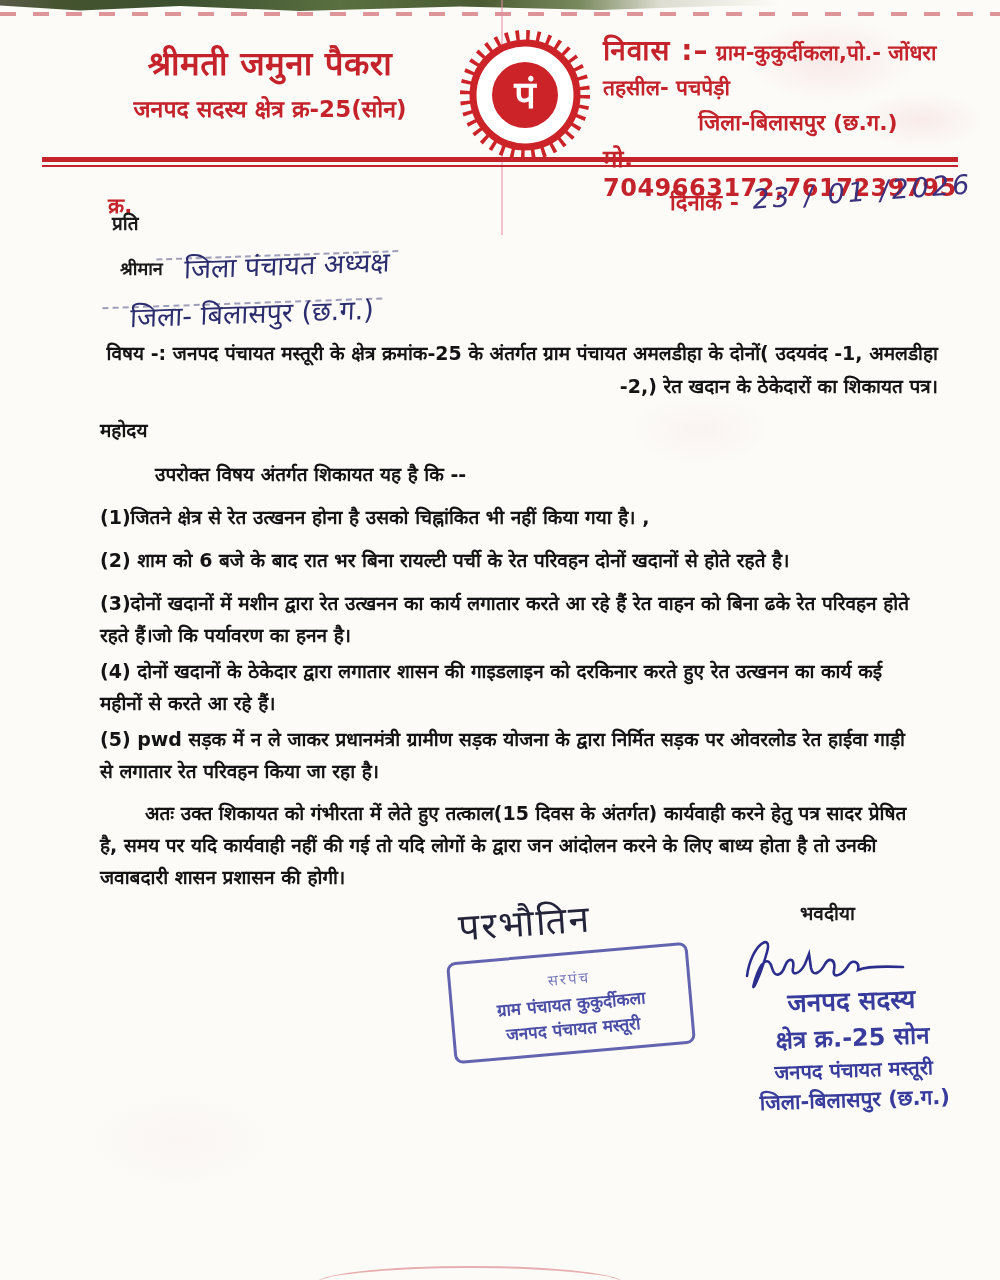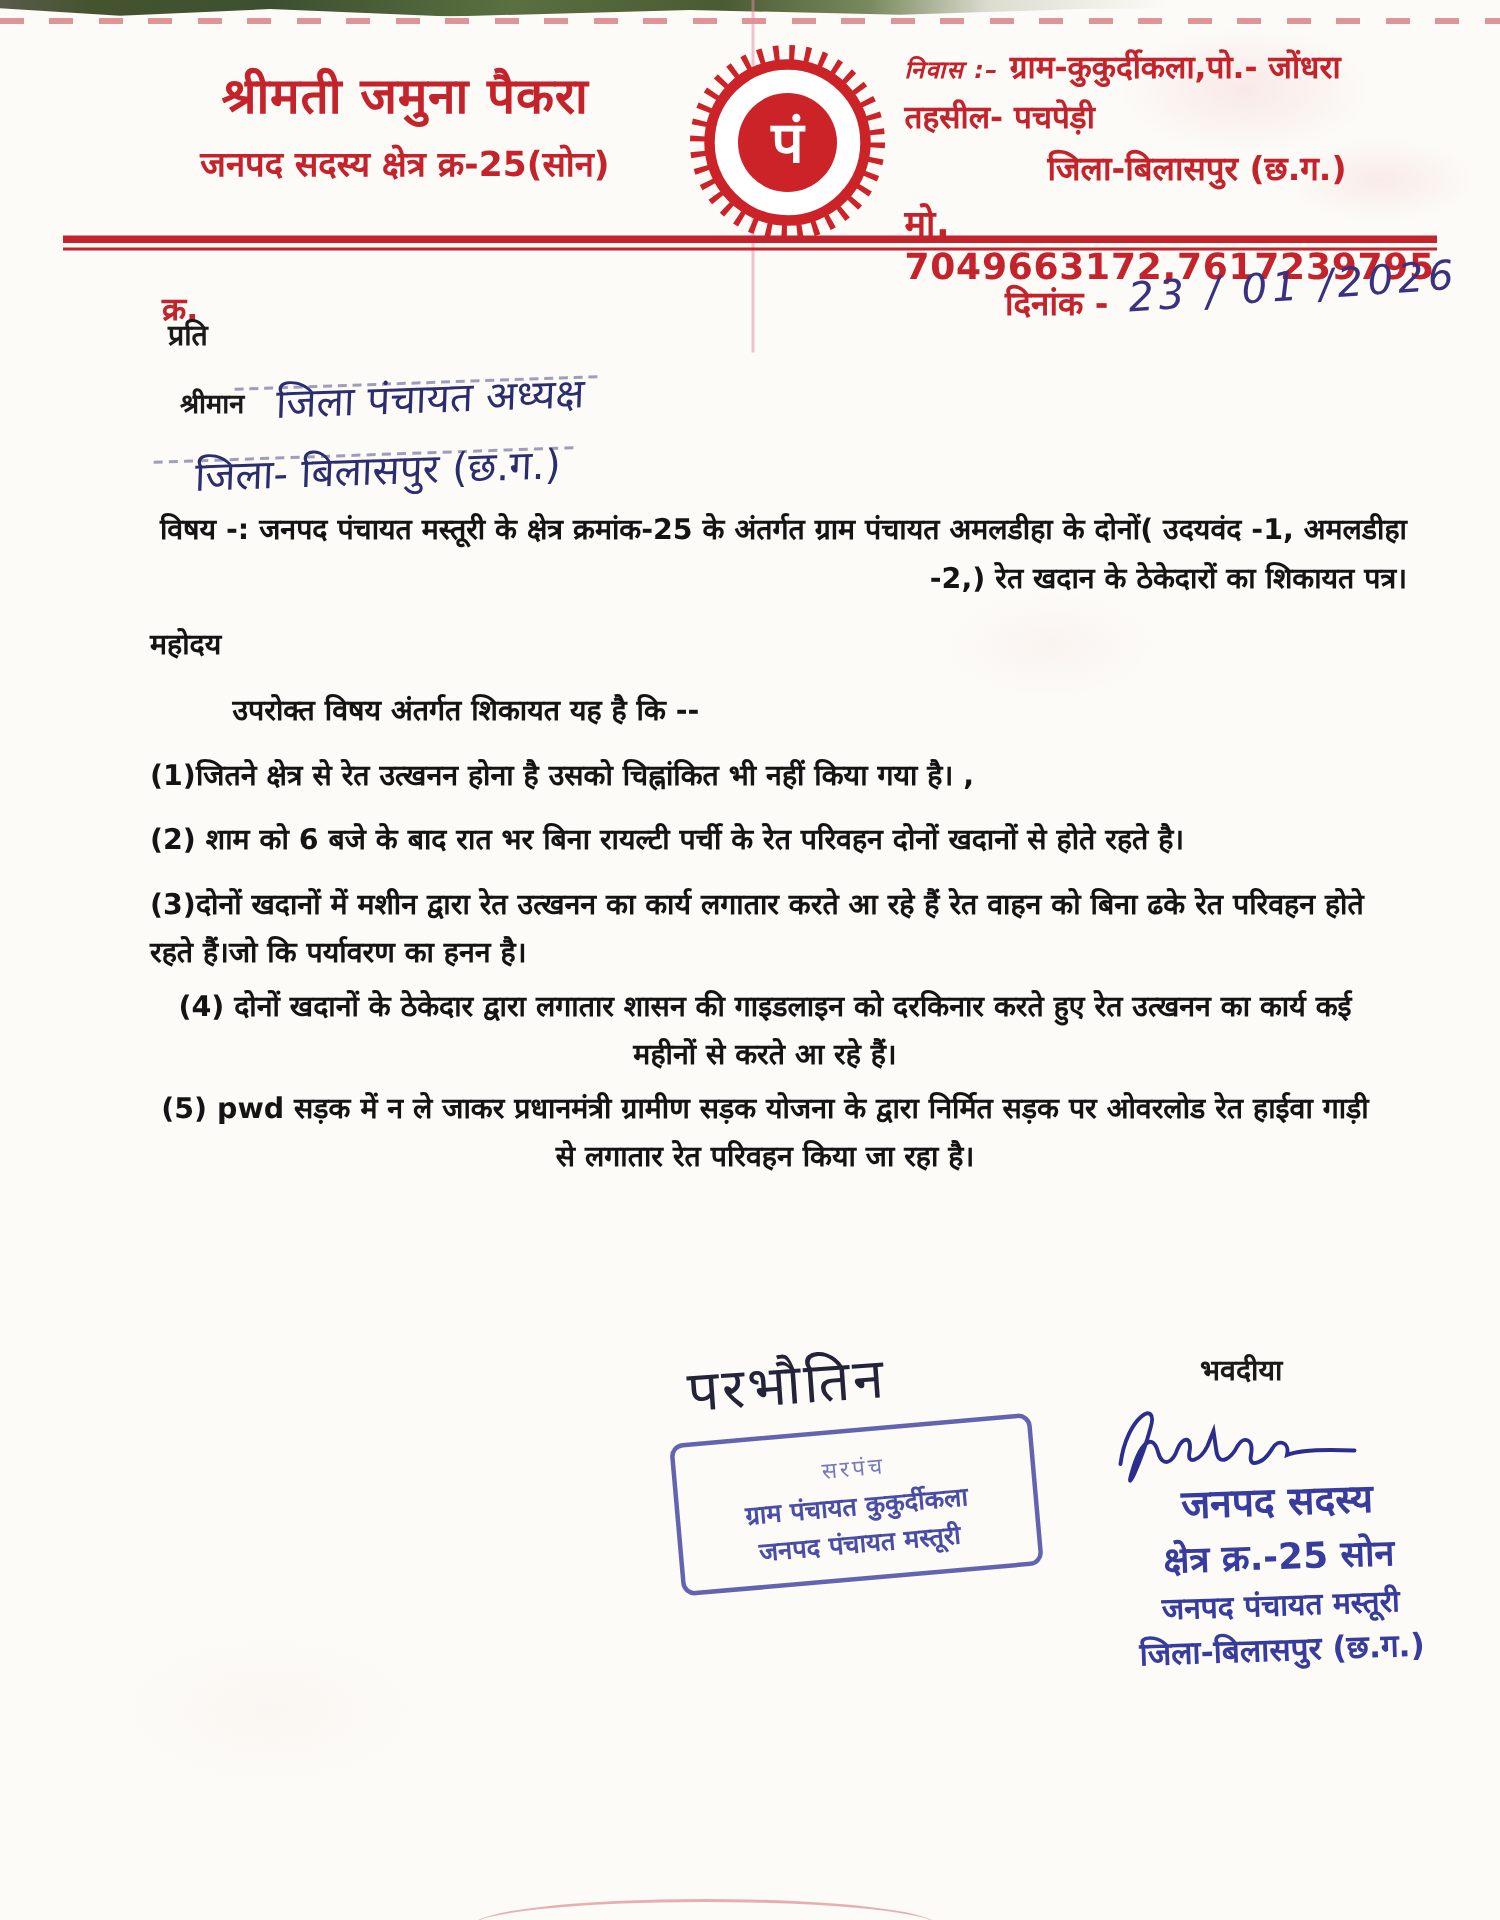--- a/index.html
+++ b/index.html
@@ -22,21 +22,21 @@
   .crease{left:501px;top:0;width:2px;height:235px;background:#e58aa4;opacity:.5;}
   .bottom-arc{left:315px;top:1266px;width:310px;height:16px;border-top:2px solid rgba(205,80,85,.45);border-radius:50% 50% 0 0/100% 100% 0 0;}
 
   
   .hdr-left{left:80px;top:40px;width:380px;text-align:center;color:#c4232b;font-weight:700;}
   .hdr-left .l1{font-size:33px;letter-spacing:.5px;text-align:center;}
   .hdr-left .l2{font-size:23px;margin-top:7px;}
   .hdr-left .l3{font-size:23px;margin-top:7px;}
   .hdr-right{left:603px;top:30px;width:390px;color:#c4232b;font-weight:700;}
   .hdr-right .l1{font-size:21px;text-align:left;}
-  .hdr-right .l1 .niwas{font-style:italic;font-size:16px;letter-spacing:1px;}
+  .hdr-right .l1 .niwas{font-size:28px;letter-spacing:1px;}
   .hdr-right .l2{font-size:21px;text-align:left;margin-top:5px;}
   .hdr-right .l3{font-size:22px;text-align:center;margin-top:5px;}
   .hdr-right .l4{font-size:24px;text-align:left;margin-top:5px;letter-spacing:.5px;}
   .seal{left:455px;top:25px;width:140px;height:140px;}
   .rule{top:157px;left:42px;width:916px;border-top:5px solid #c4232b;}
   .rule::after{content:"";display:block;margin-top:3px;border-top:2px solid #c4232b;}
 
   
   .refno{left:108px;top:191px;color:#c4232b;font-size:21px;font-weight:700;}
   .prati{left:112px;top:210px;color:#1a1a1a;font-size:19px;font-weight:600;}
@@ -51,21 +51,21 @@
   .hand::before{content:"";position:absolute;left:-28px;right:-8px;top:8px;
     border-top:2px dashed rgba(44,45,110,.45);}
   .hand1{left:184px;top:246px;}
   .hand2{left:130px;top:294px;}
 
   
   .subject{left:100px;top:337px;width:838px;color:#141414;font-size:19px;font-weight:700;line-height:33px;text-align:right;}
   .body-txt{left:100px;top:414px;width:820px;color:#141414;font-size:19px;font-weight:700;line-height:32px;}
   .intro{margin-top:12px;text-indent:55px;}
   .point{margin-top:11px;}
-  .point:nth-child(n+4){margin-top:4px;text-align:center;}
+  .point:nth-child(n+4){margin-top:4px;}
   .closing{margin-top:10px;text-indent:45px;}
 
   
   .hand-name{left:458px;top:896px;color:#23233a;font-size:37px;font-weight:500;
     transform:rotate(-4deg);letter-spacing:2px;}
   .stamp-left{left:450px;top:952px;width:220px;padding:13px 8px 11px;text-align:center;
     color:rgba(59,63,158,.92);border:3px solid rgba(59,63,158,.8);border-radius:9px;
     transform:rotate(-5deg);}
   .stamp-left .s1{font-size:15px;opacity:.75;letter-spacing:2px;}
   .stamp-left .s2{font-size:17px;font-weight:700;margin-top:4px;}
@@ -124,20 +124,21 @@
   <div class="abs body-txt">
     <div>महोदय</div>
     <div class="intro">उपरोक्त विषय अंतर्गत शिकायत यह है कि --</div>
     <div id="points">
         <div class="point">(1)जितने क्षेत्र से रेत उत्खनन होना है उसको चिह्नांकित भी नहीं किया गया है। ,</div>
         <div class="point">(2) शाम को 6 बजे के बाद रात भर बिना रायल्टी पर्ची के रेत परिवहन दोनों खदानों से होते रहते है।</div>
         <div class="point">(3)दोनों खदानों में मशीन द्वारा रेत उत्खनन का कार्य लगातार करते आ रहे हैं रेत वाहन को बिना  ढके रेत परिवहन होते रहते हैं।जो कि पर्यावरण का हनन है।</div>
         <div class="point">(4) दोनों खदानों के ठेकेदार द्वारा लगातार शासन की गाइडलाइन को दरकिनार करते हुए रेत उत्खनन का कार्य कई महीनों से करते आ रहे हैं।</div>
         <div class="point">(5) pwd सड़क में न ले जाकर प्रधानमंत्री ग्रामीण सड़क योजना के द्वारा निर्मित सड़क पर ओवरलोड रेत हाईवा गाड़ी से लगातार रेत परिवहन किया जा रहा है।</div>
       </div>
+    <div class="closing">अतः उक्त शिकायत को गंभीरता में लेते हुए तत्काल(15 दिवस के अंतर्गत) कार्यवाही करने हेतु पत्र सादर प्रेषित है, समय पर यदि कार्यवाही नहीं की गई तो यदि लोगों के द्वारा जन आंदोलन करने के लिए बाध्य होता है तो उनकी जवाबदारी शासन प्रशासन की होगी।</div>
   </div>
 
   <div class="abs hand-name">परभौतिन</div>
   <div class="abs stamp-left">
     <div class="s1">सरपंच</div>
     <div class="s2">ग्राम पंचायत कुकुर्दीकला</div>
     <div class="s3">जनपद पंचायत मस्तूरी</div>
   </div>
 
   <div class="abs bhavadiya">भवदीया</div>

